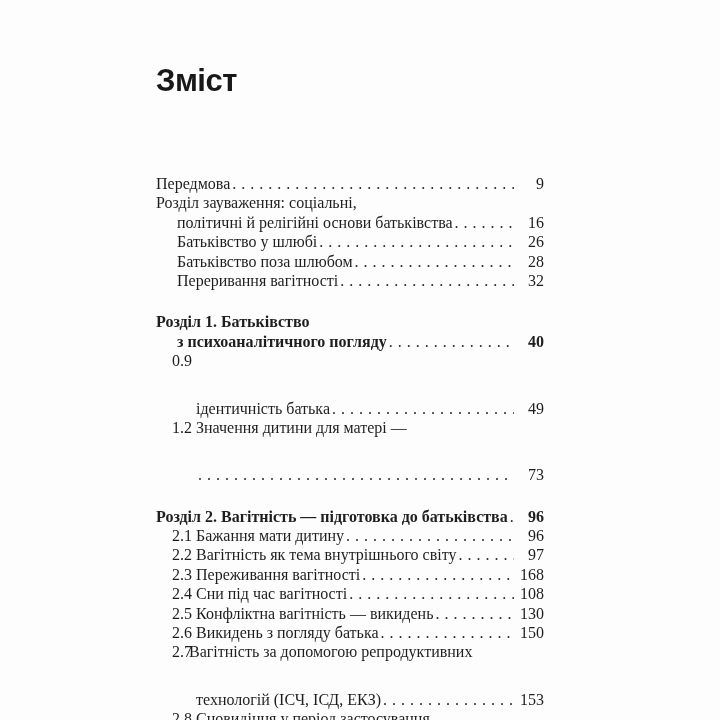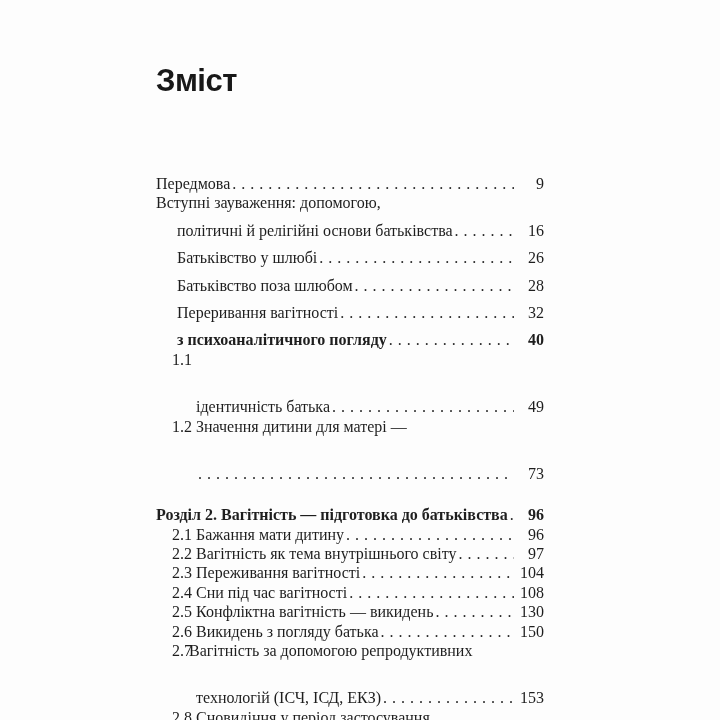--- a/index.html
+++ b/index.html
@@ -40,21 +40,21 @@
   .r{
     display:flex;
     align-items:center;
     height:19.4px;
     line-height:19.4px;
     white-space:nowrap;
   }
   .r.gap{margin-top:22px;}
   .r.bold{font-weight:bold;}
   .lvl0{padding-left:0;}
-  .lvl1{padding-left:21px;margin-top:8px;}
+  .lvl1{padding-left:21px;}
   .cont{padding-left:40px;margin-top:28px;}
   .numbered{padding-left:16px;}
   .num{
     flex:none;
     display:inline-block;
     width:24px;
   }
   .numbered.tight .num{width:17px;}
   .txt{flex:none;}
   .dots{
@@ -84,21 +84,21 @@
 
   <div class="toc">
 
     <div class="r lvl0">
       <span class="txt">Передмова</span>
       <span class="dots"></span>
       <span class="pg">9</span>
     </div>
 
     <div class="r lvl0">
-      <span class="txt">Вступні зауваження: допомогою,</span>
+      <span class="txt">Розділ зауваження: соціальні,</span>
     </div>
 
     <div class="r lvl1">
       <span class="txt">політичні й релігійні основи батьківства</span>
       <span class="dots"></span>
       <span class="pg">16</span>
     </div>
 
     <div class="r lvl1">
       <span class="txt">Батьківство у шлюбі</span>
@@ -111,29 +111,32 @@
       <span class="dots"></span>
       <span class="pg">28</span>
     </div>
 
     <div class="r lvl1">
       <span class="txt">Переривання вагітності</span>
       <span class="dots"></span>
       <span class="pg">32</span>
     </div>
 
+    <div class="r lvl0 bold gap">
+      <span class="txt">Розділ 1. Батьківство</span>
+    </div>
 
     <div class="r lvl1 bold">
       <span class="txt">з психоаналітичного погляду</span>
       <span class="dots"></span>
       <span class="pg">40</span>
     </div>
 
     <div class="r numbered">
-      <span class="num">1.1</span>
+      <span class="num">0.9</span>
     </div>
 
     <div class="r cont">
       <span class="txt">ідентичність батька</span>
       <span class="dots"></span>
       <span class="pg">49</span>
     </div>
 
     <div class="r numbered">
       <span class="num">1.2</span>
@@ -162,21 +165,21 @@
       <span class="num">2.2</span>
       <span class="txt">Вагітність як тема внутрішнього світу</span>
       <span class="dots"></span>
       <span class="pg">97</span>
     </div>
 
     <div class="r numbered">
       <span class="num">2.3</span>
       <span class="txt">Переживання вагітності</span>
       <span class="dots"></span>
-      <span class="pg">104</span>
+      <span class="pg">168</span>
     </div>
 
     <div class="r numbered">
       <span class="num">2.4</span>
       <span class="txt">Сни під час вагітності</span>
       <span class="dots"></span>
       <span class="pg">108</span>
     </div>
 
     <div class="r numbered">

